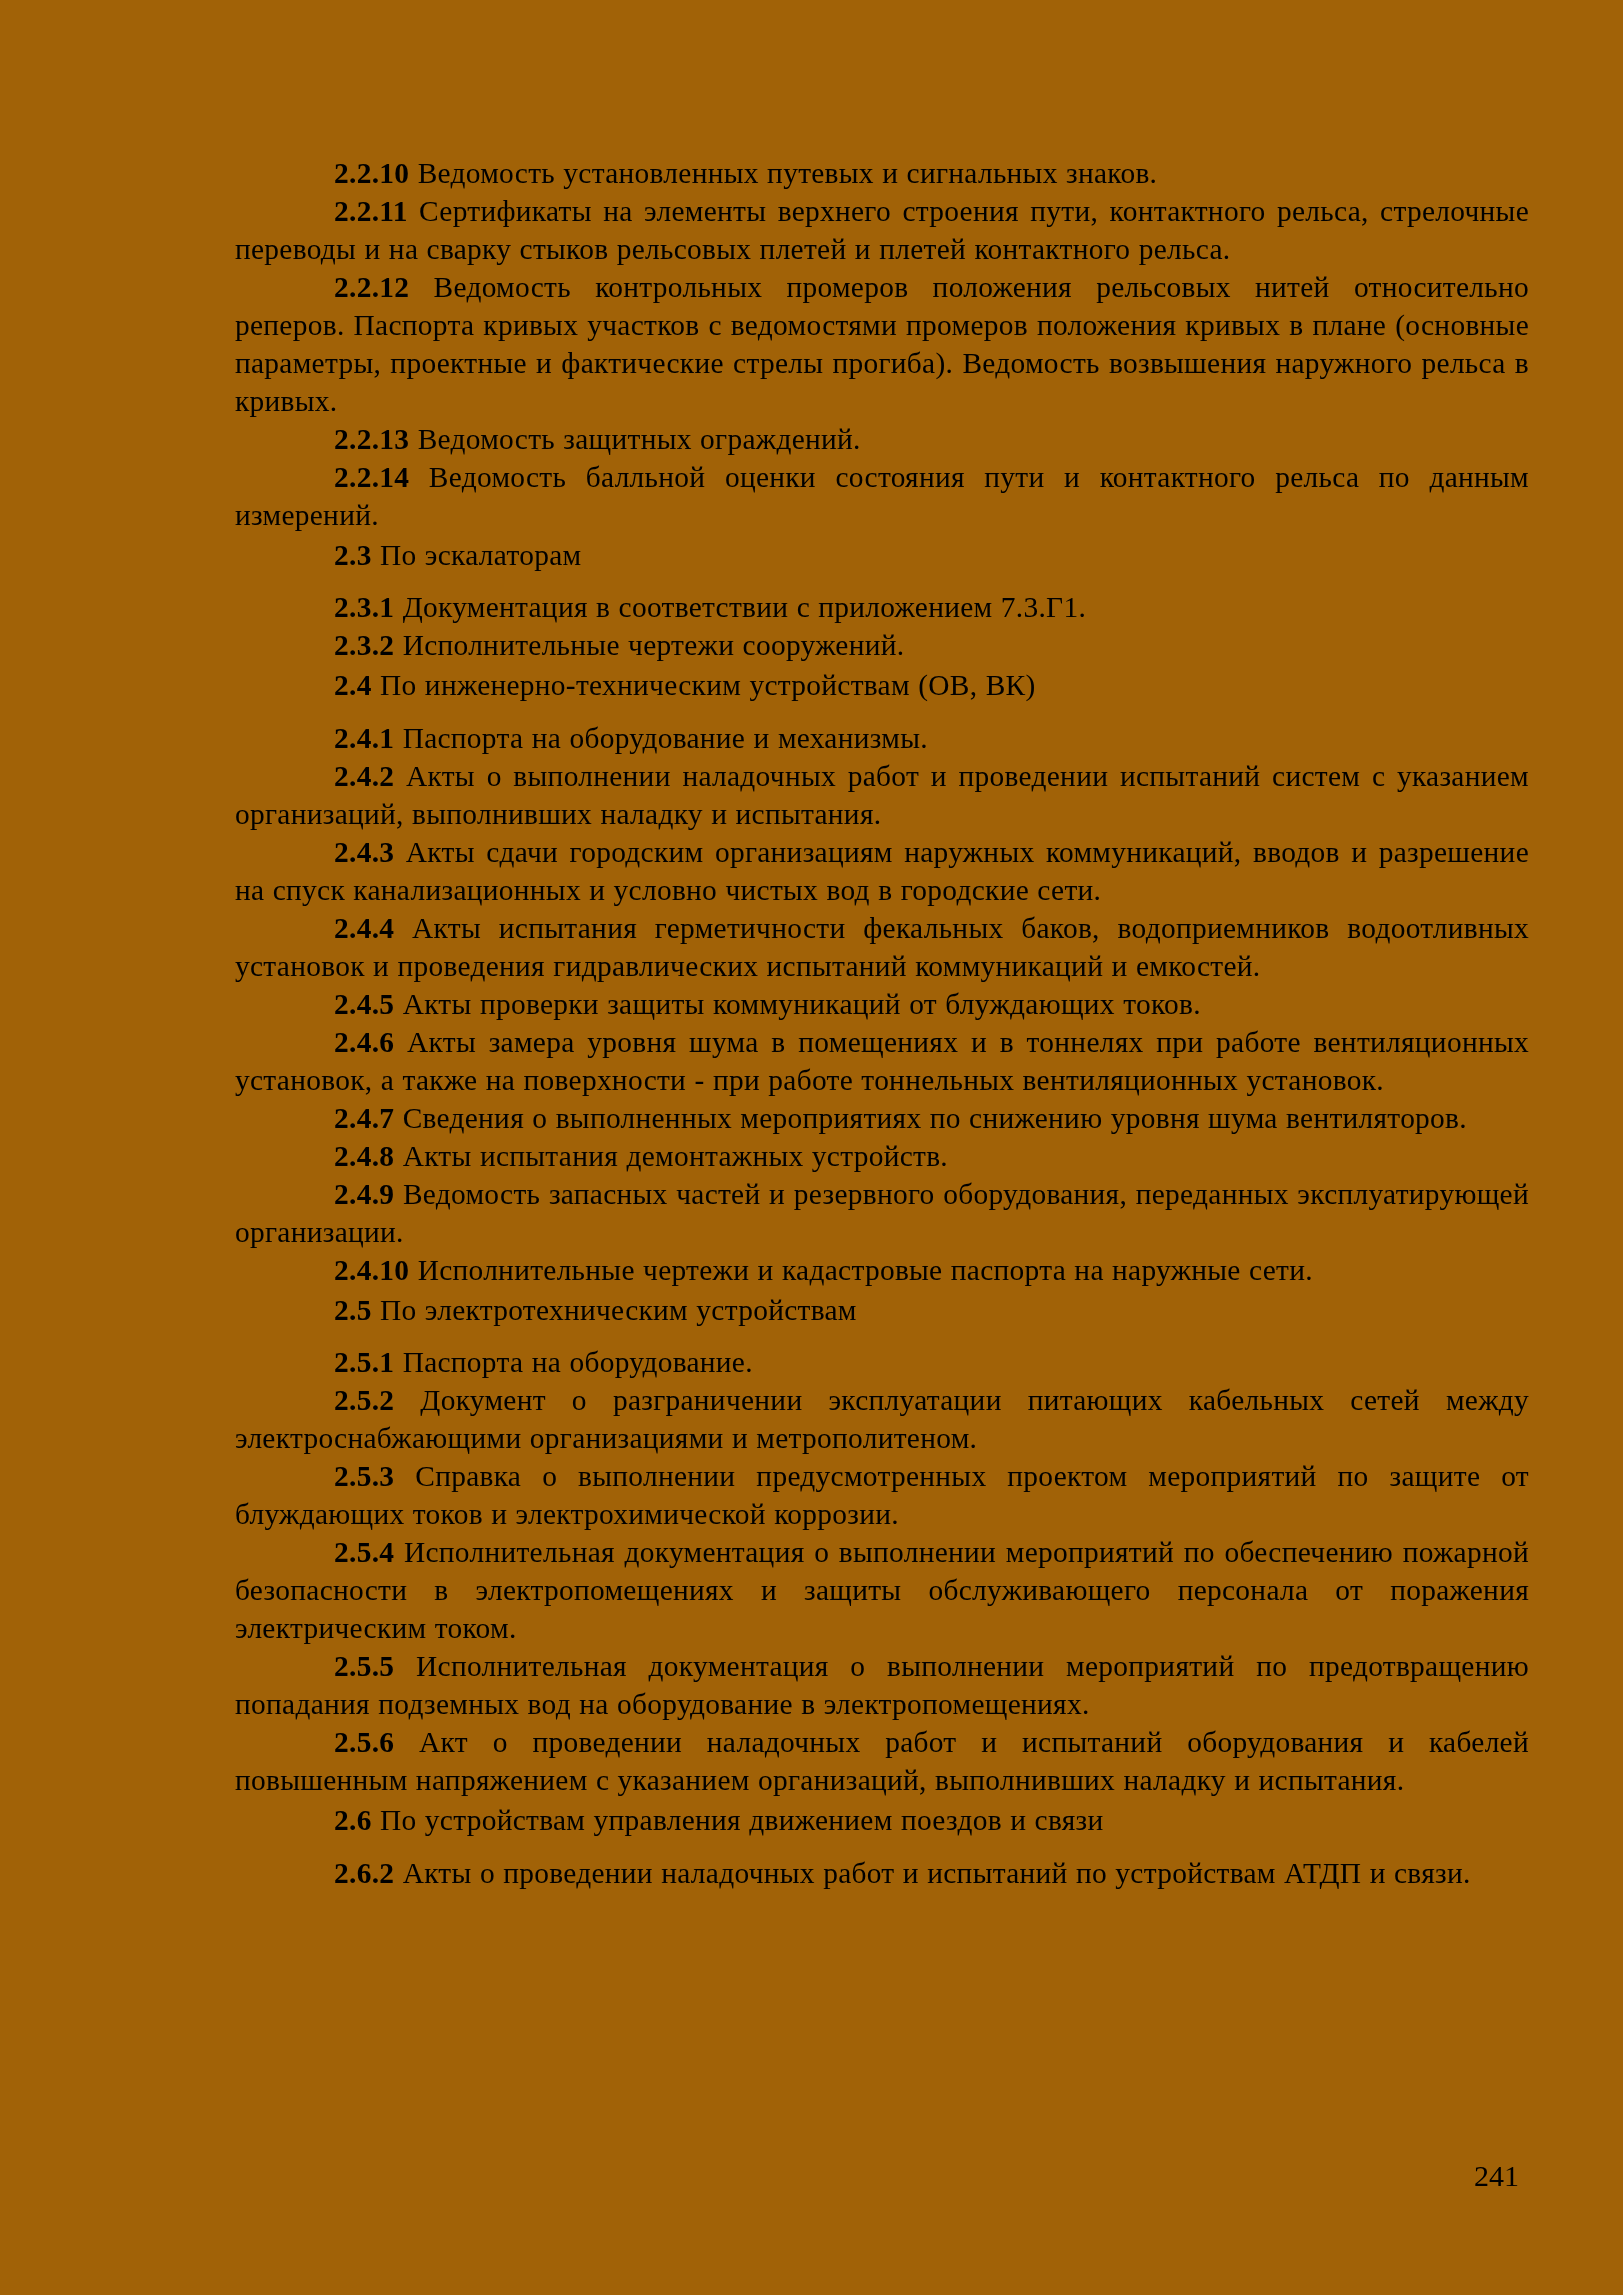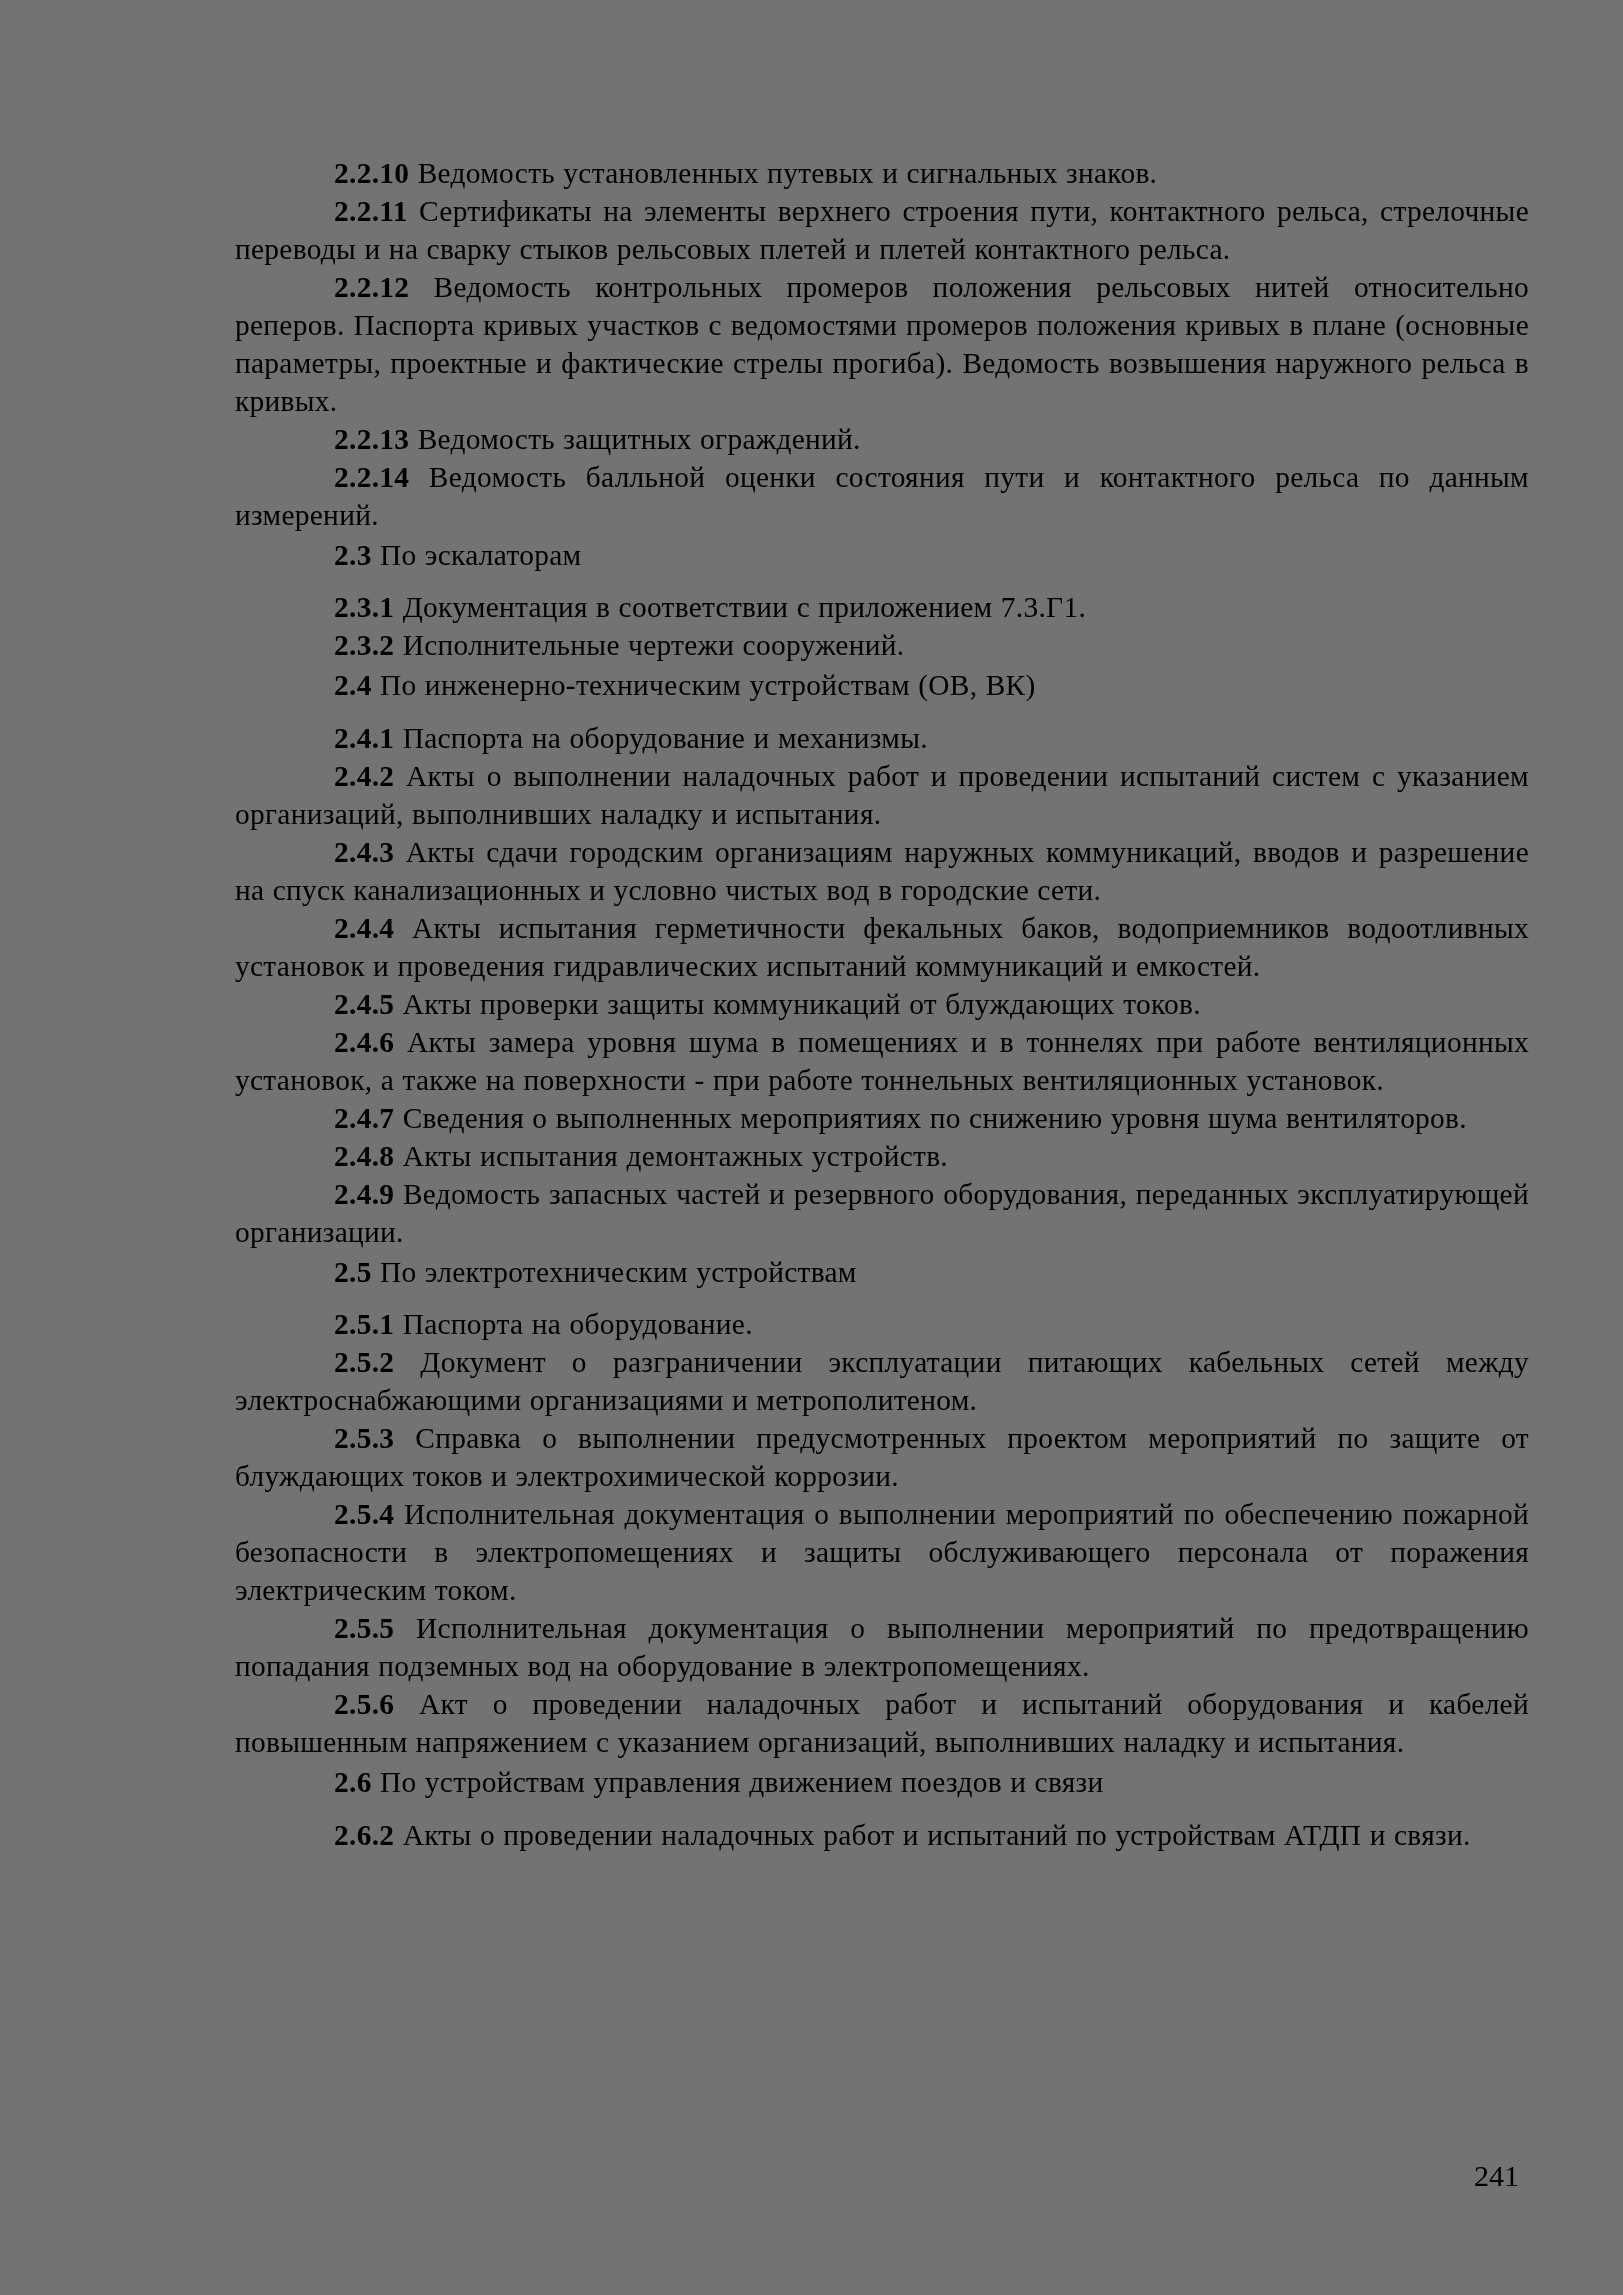--- a/index.html
+++ b/index.html
@@ -4,21 +4,21 @@
 <style>
   html, body {
     margin: 0;
     padding: 0;
     background: #ffffff;
   }
   .page {
     position: relative;
     width: 1623px;
     height: 2295px;
-    background: #737373;
+    background: #a16207;
     color: #000000;
     font-family: "Liberation Serif", "DejaVu Serif", serif;
     overflow: hidden;
   }
   .doc-body {
     position: absolute;
     left: 235px;
     top: 154px;
     width: 1294px;
   }
@@ -67,20 +67,21 @@
       <p class="heading"><span class="num">2.4</span><span> По инженерно-техническим устройствам (ОВ, ВК)</span></p>
       <p class="item"><span class="num">2.4.1</span><span> Паспорта на оборудование и механизмы.</span></p>
       <p class="item"><span class="num">2.4.2</span><span> Акты о выполнении наладочных работ и проведении испытаний систем с указанием организаций, выполнивших наладку и испытания.</span></p>
       <p class="item"><span class="num">2.4.3</span><span> Акты сдачи городским организациям наружных коммуникаций, вводов и разрешение на спуск канализационных и условно чистых вод в городские сети.</span></p>
       <p class="item"><span class="num">2.4.4</span><span> Акты испытания герметичности фекальных баков, водоприемников водоотливных установок и проведения гидравлических испытаний коммуникаций и емкостей.</span></p>
       <p class="item"><span class="num">2.4.5</span><span> Акты проверки защиты коммуникаций от блуждающих токов.</span></p>
       <p class="item"><span class="num">2.4.6</span><span> Акты замера уровня шума в помещениях и в тоннелях при работе вентиляционных установок, а также на поверхности - при работе тоннельных вентиляционных установок.</span></p>
       <p class="item"><span class="num">2.4.7</span><span> Сведения о выполненных мероприятиях по снижению уровня шума вентиляторов.</span></p>
       <p class="item"><span class="num">2.4.8</span><span> Акты испытания демонтажных устройств.</span></p>
       <p class="item"><span class="num">2.4.9</span><span> Ведомость запасных частей и резервного оборудования, переданных эксплуатирующей организации.</span></p>
+      <p class="item"><span class="num">2.4.10</span><span> Исполнительные чертежи и кадастровые паспорта на наружные сети.</span></p>
       <p class="heading"><span class="num">2.5</span><span> По электротехническим устройствам</span></p>
       <p class="item"><span class="num">2.5.1</span><span> Паспорта на оборудование.</span></p>
       <p class="item"><span class="num">2.5.2</span><span> Документ о разграничении эксплуатации питающих кабельных сетей между электроснабжающими организациями и метрополитеном.</span></p>
       <p class="item"><span class="num">2.5.3</span><span> Справка о выполнении предусмотренных проектом мероприятий по защите от блуждающих токов и электрохимической коррозии.</span></p>
       <p class="item"><span class="num">2.5.4</span><span> Исполнительная документация о выполнении мероприятий по обеспечению пожарной безопасности в электропомещениях и защиты обслуживающего персонала от поражения электрическим током.</span></p>
       <p class="item"><span class="num">2.5.5</span><span> Исполнительная документация о выполнении мероприятий по предотвращению попадания подземных вод на оборудование в электропомещениях.</span></p>
       <p class="item"><span class="num">2.5.6</span><span> Акт о проведении наладочных работ и испытаний оборудования и кабелей повышенным напряжением с указанием организаций, выполнивших наладку и испытания.</span></p>
       <p class="heading"><span class="num">2.6</span><span> По устройствам управления движением поездов и связи</span></p>
       <p class="item"><span class="num">2.6.2</span><span> Акты о проведении наладочных работ и испытаний по устройствам АТДП и связи.</span></p>
     </div>

